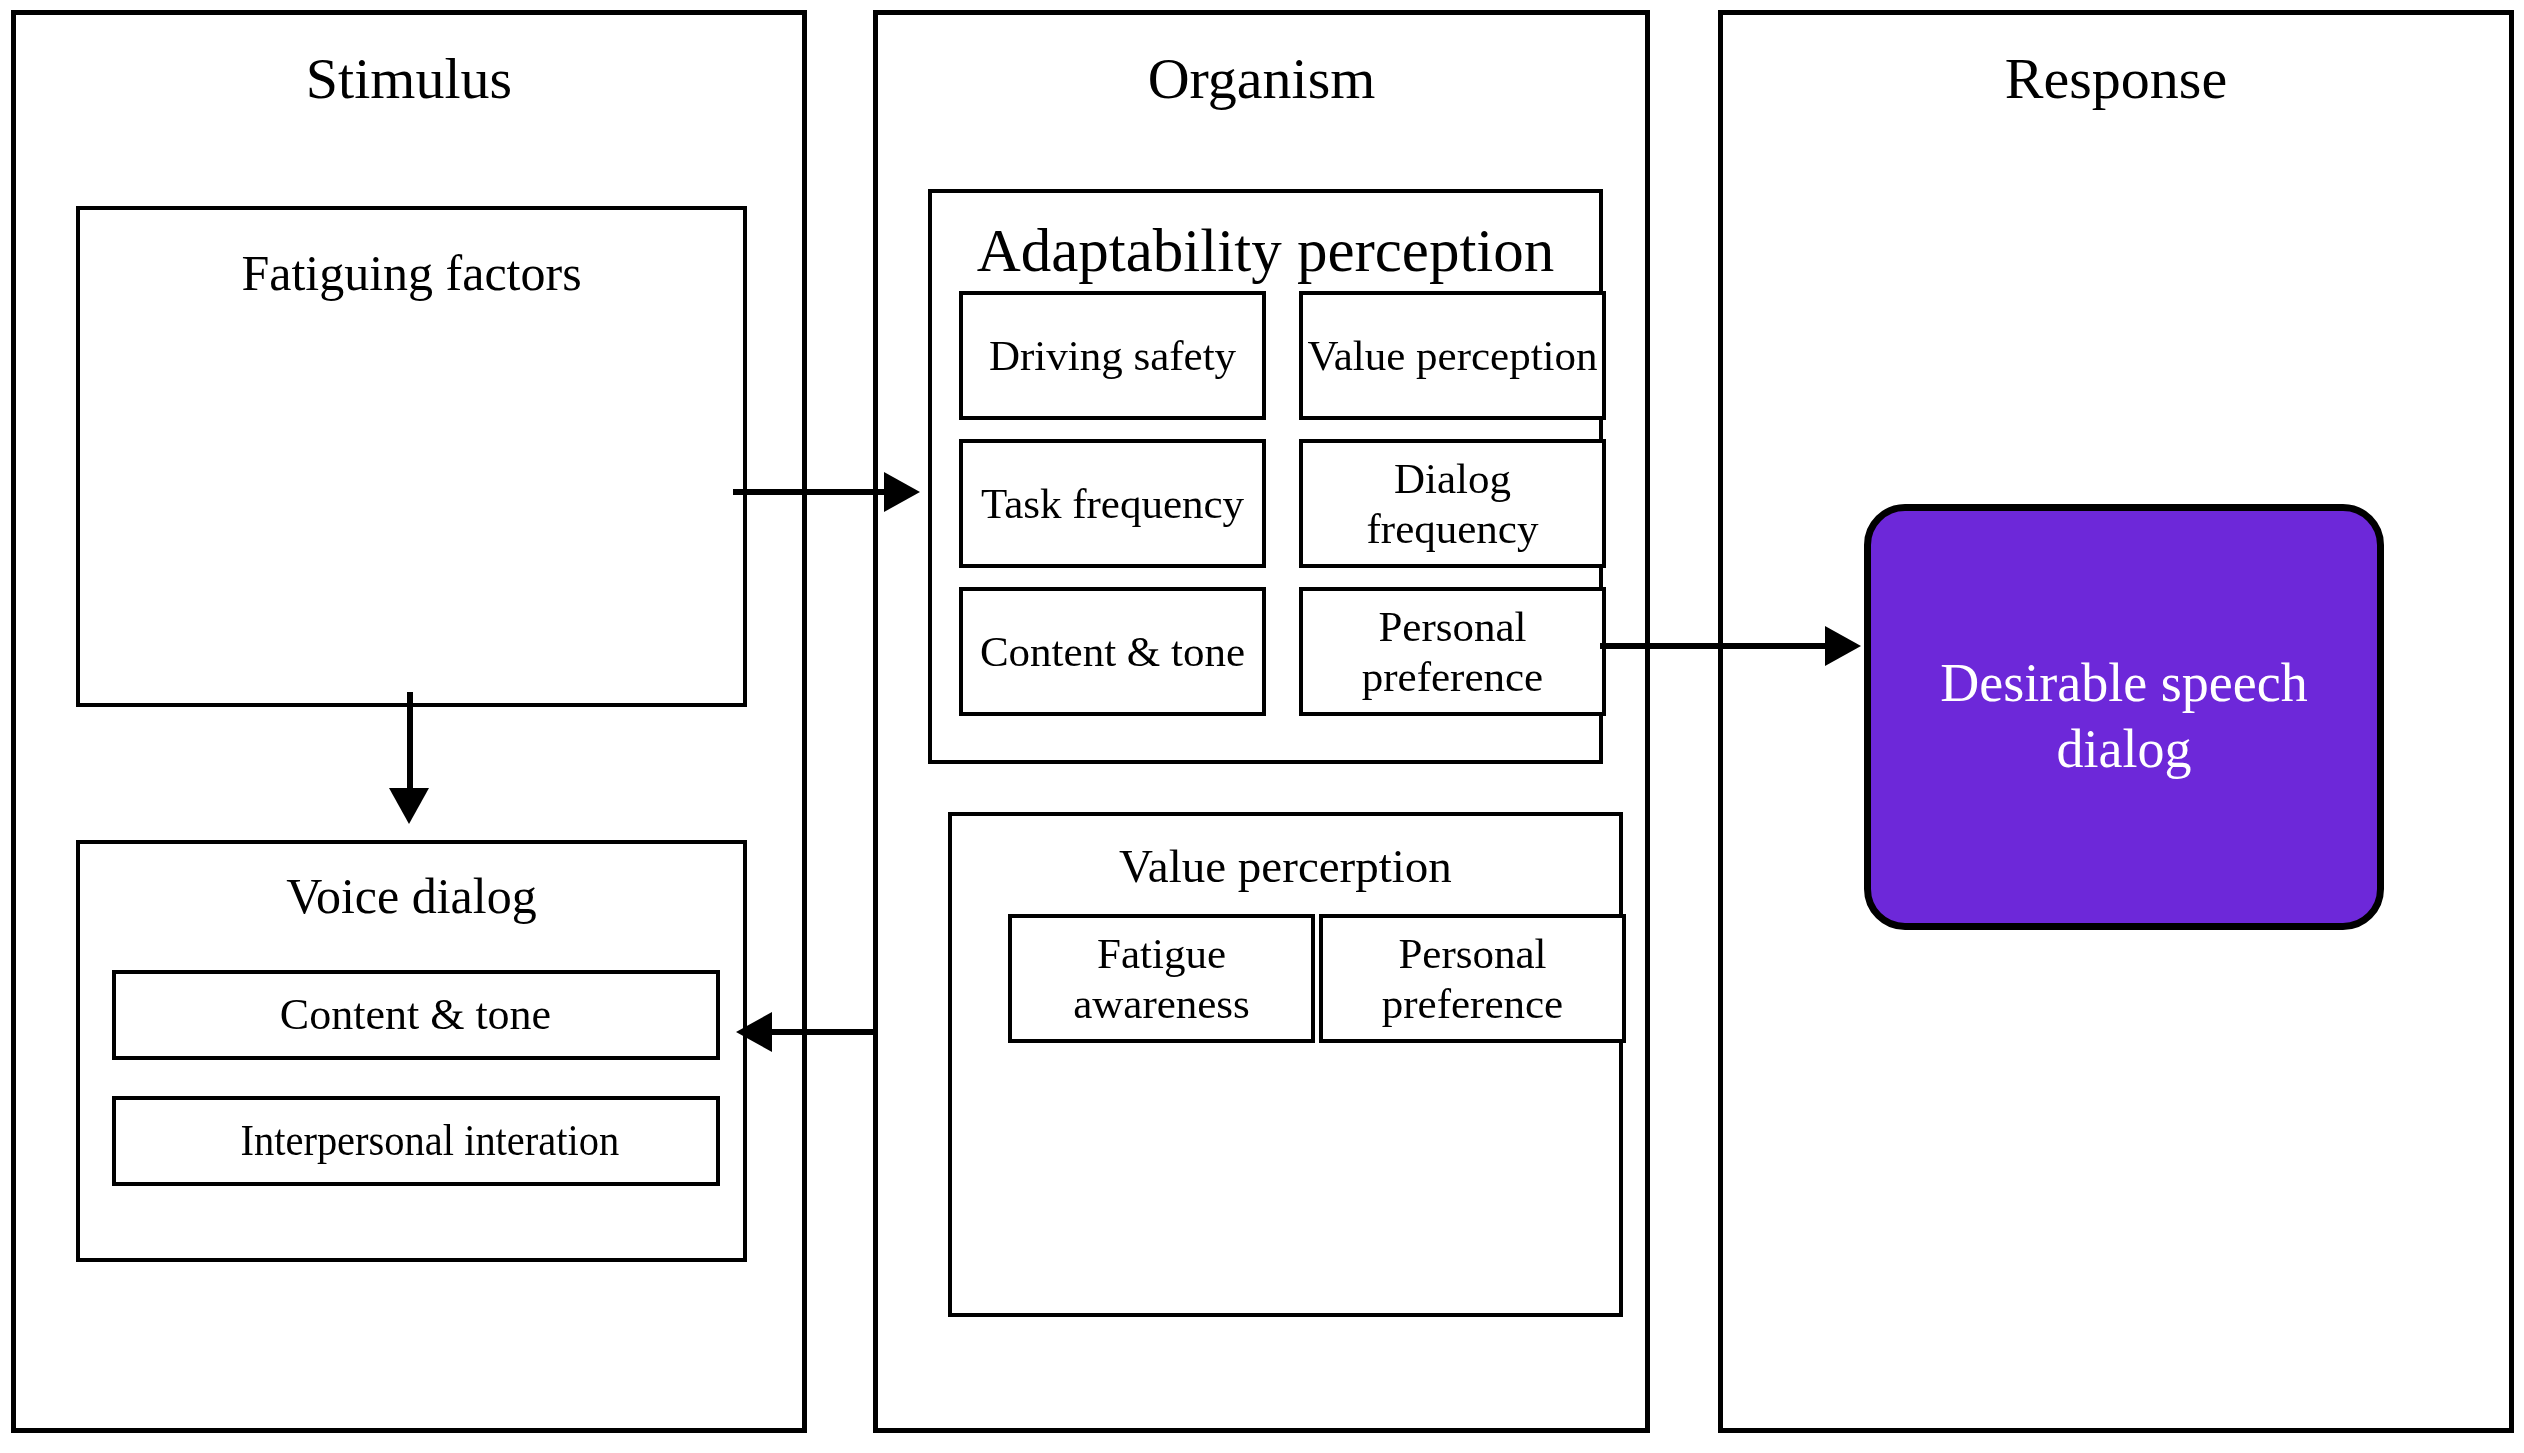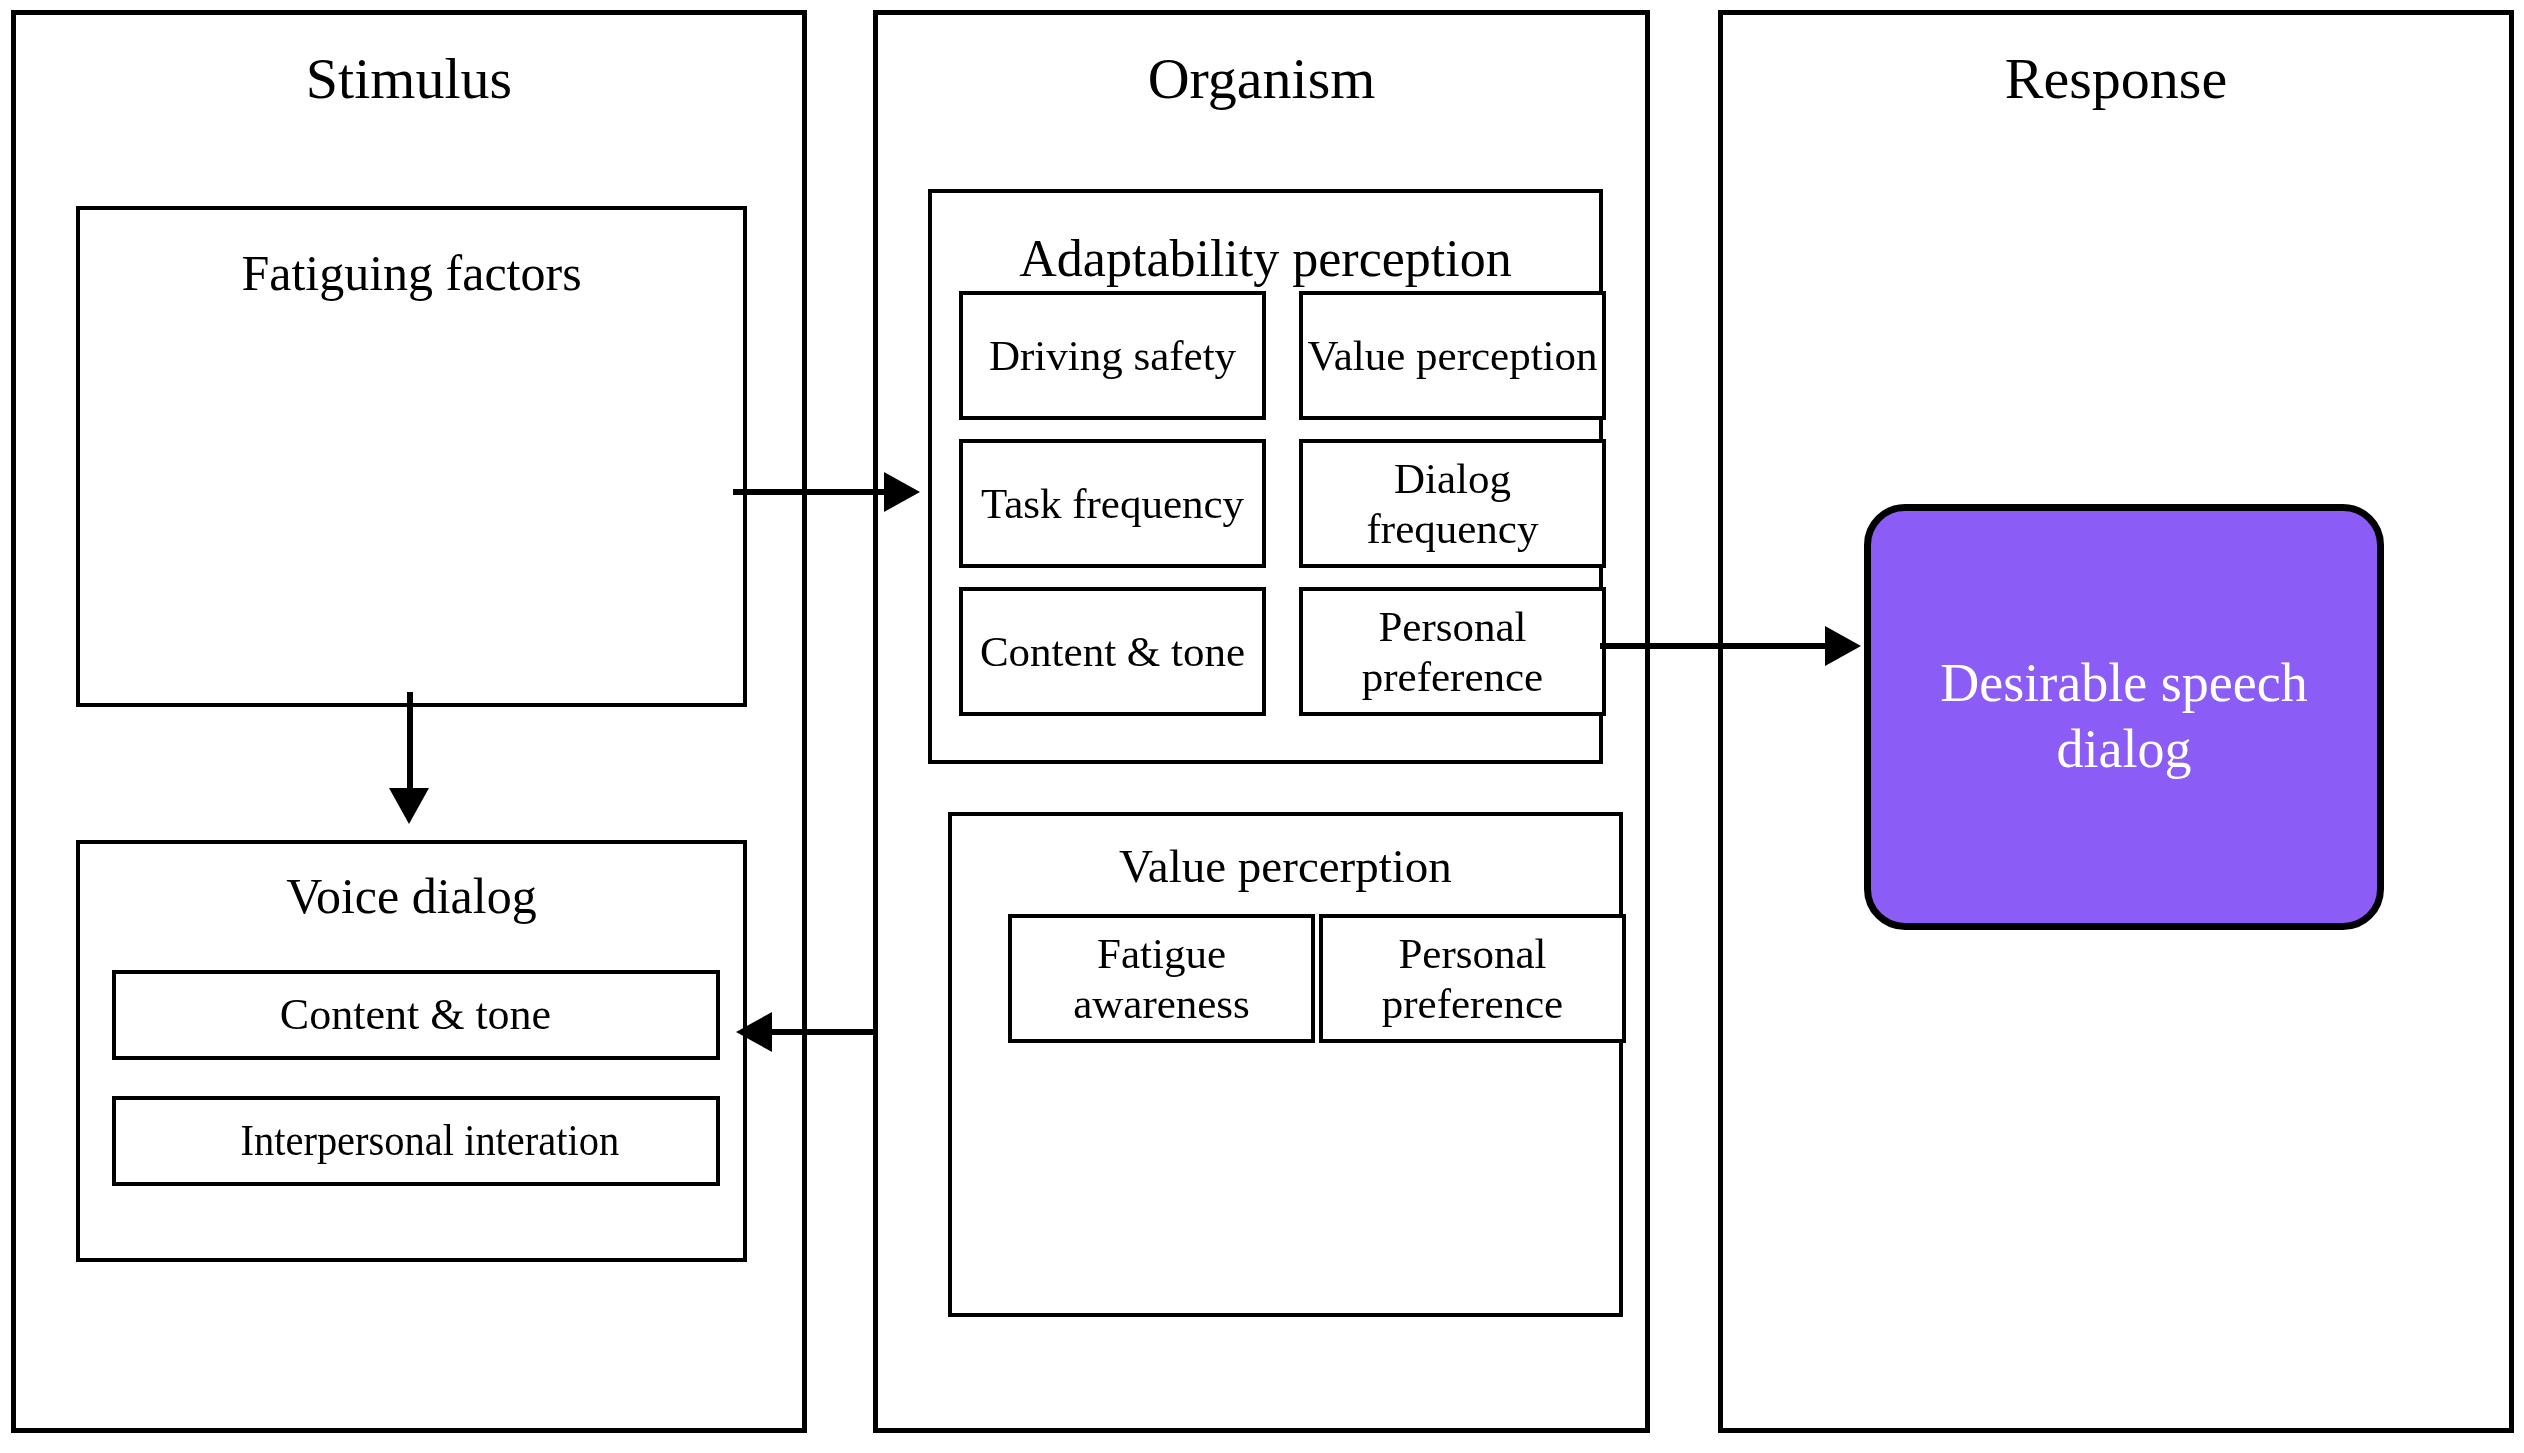--- a/index.html
+++ b/index.html
@@ -114,22 +114,21 @@
   #voice-sub-2 .voice-sub-label {
     transform: scaleX(0.92);
   }
 
   
   #box-adapt {
     left: 928px; top: 189px; width: 675px; height: 575px;
   }
   #heading-adapt {
     top: 27px;
-    font-size: 52px;
-    margin-top: 13px;
+    font-size: 61px;
   }
 
   
   #box-value {
     left: 948px; top: 812px; width: 675px; height: 505px;
   }
   #heading-value {
     top: 27px;
     font-size: 47px;
   }
@@ -162,21 +161,21 @@
   #box-value .col-l { left: 27px; margin-left: 29px; }
   #box-value .col-r { left: 367px; }
 
   
   #node-desirable {
     position: absolute;
     left: 1864px;
     top: 504px;
     width: 520px;
     height: 426px;
-    background: #8b5cf6;
+    background: #6d28d9;
     border: 7px solid #000000;
     border-radius: 41px;
     display: flex;
     align-items: center;
     justify-content: center;
     text-align: center;
   }
   #node-desirable-label {
     color: #ffffff;
     font-size: 54px;

